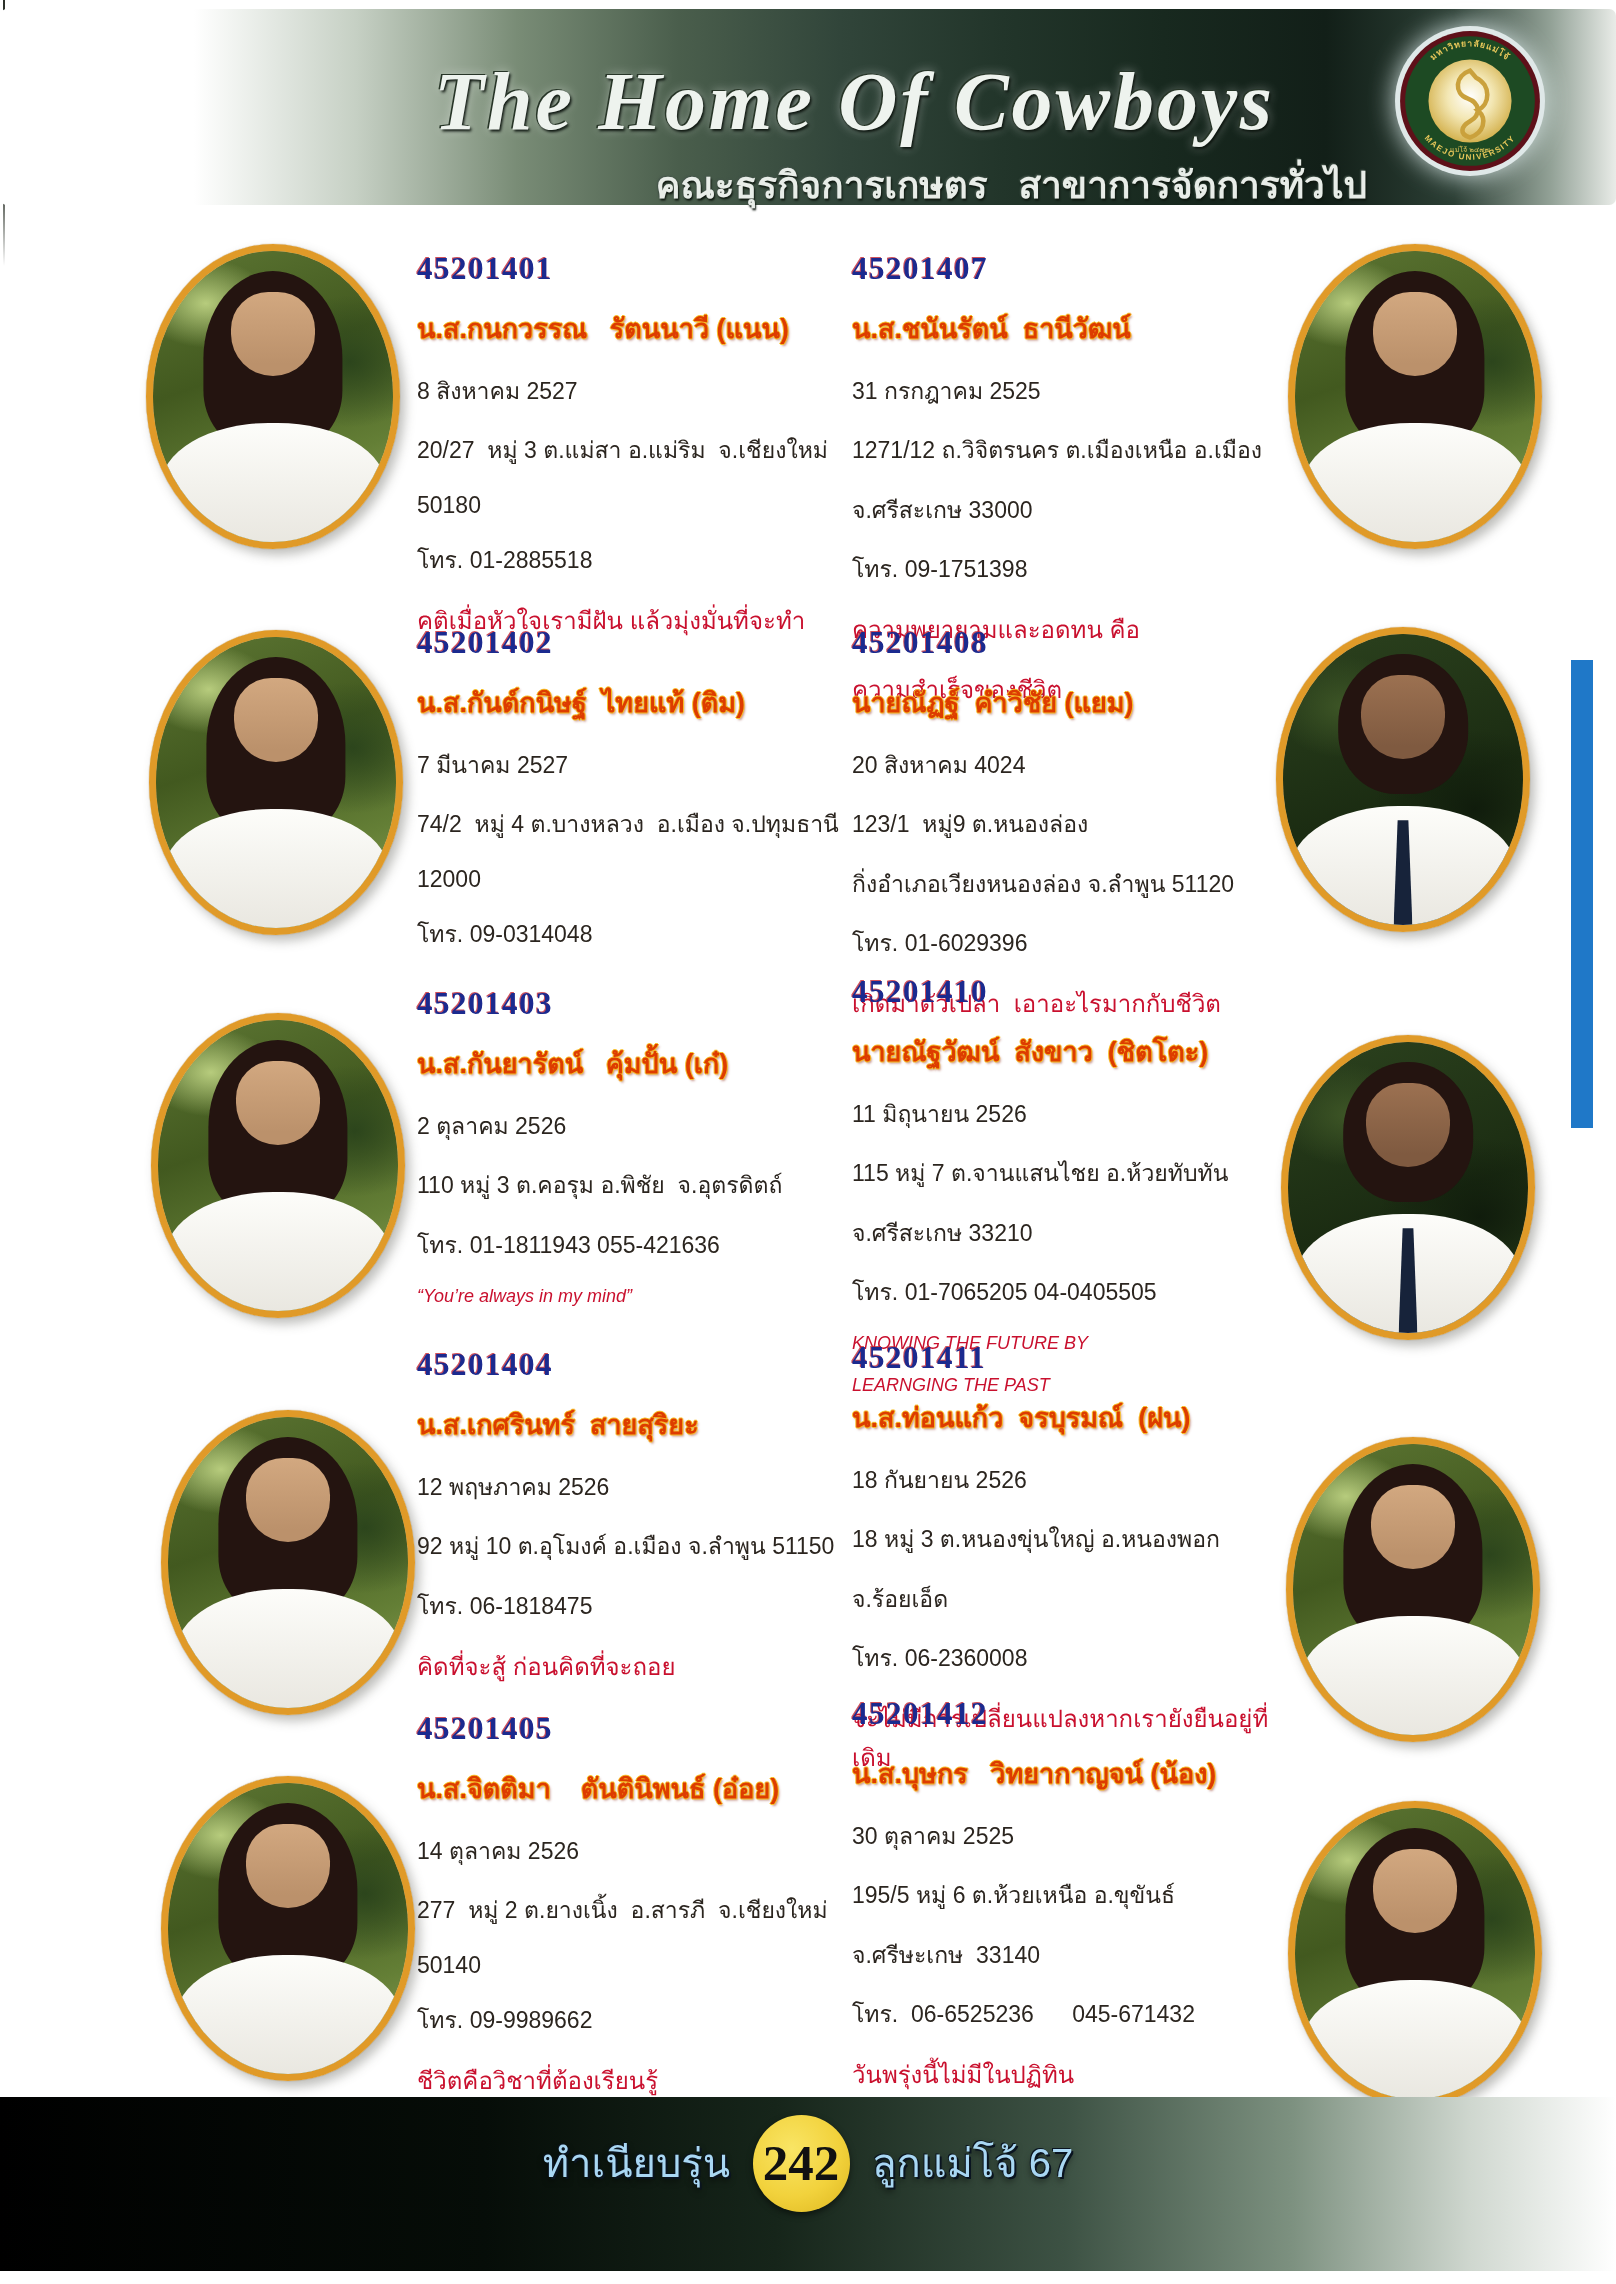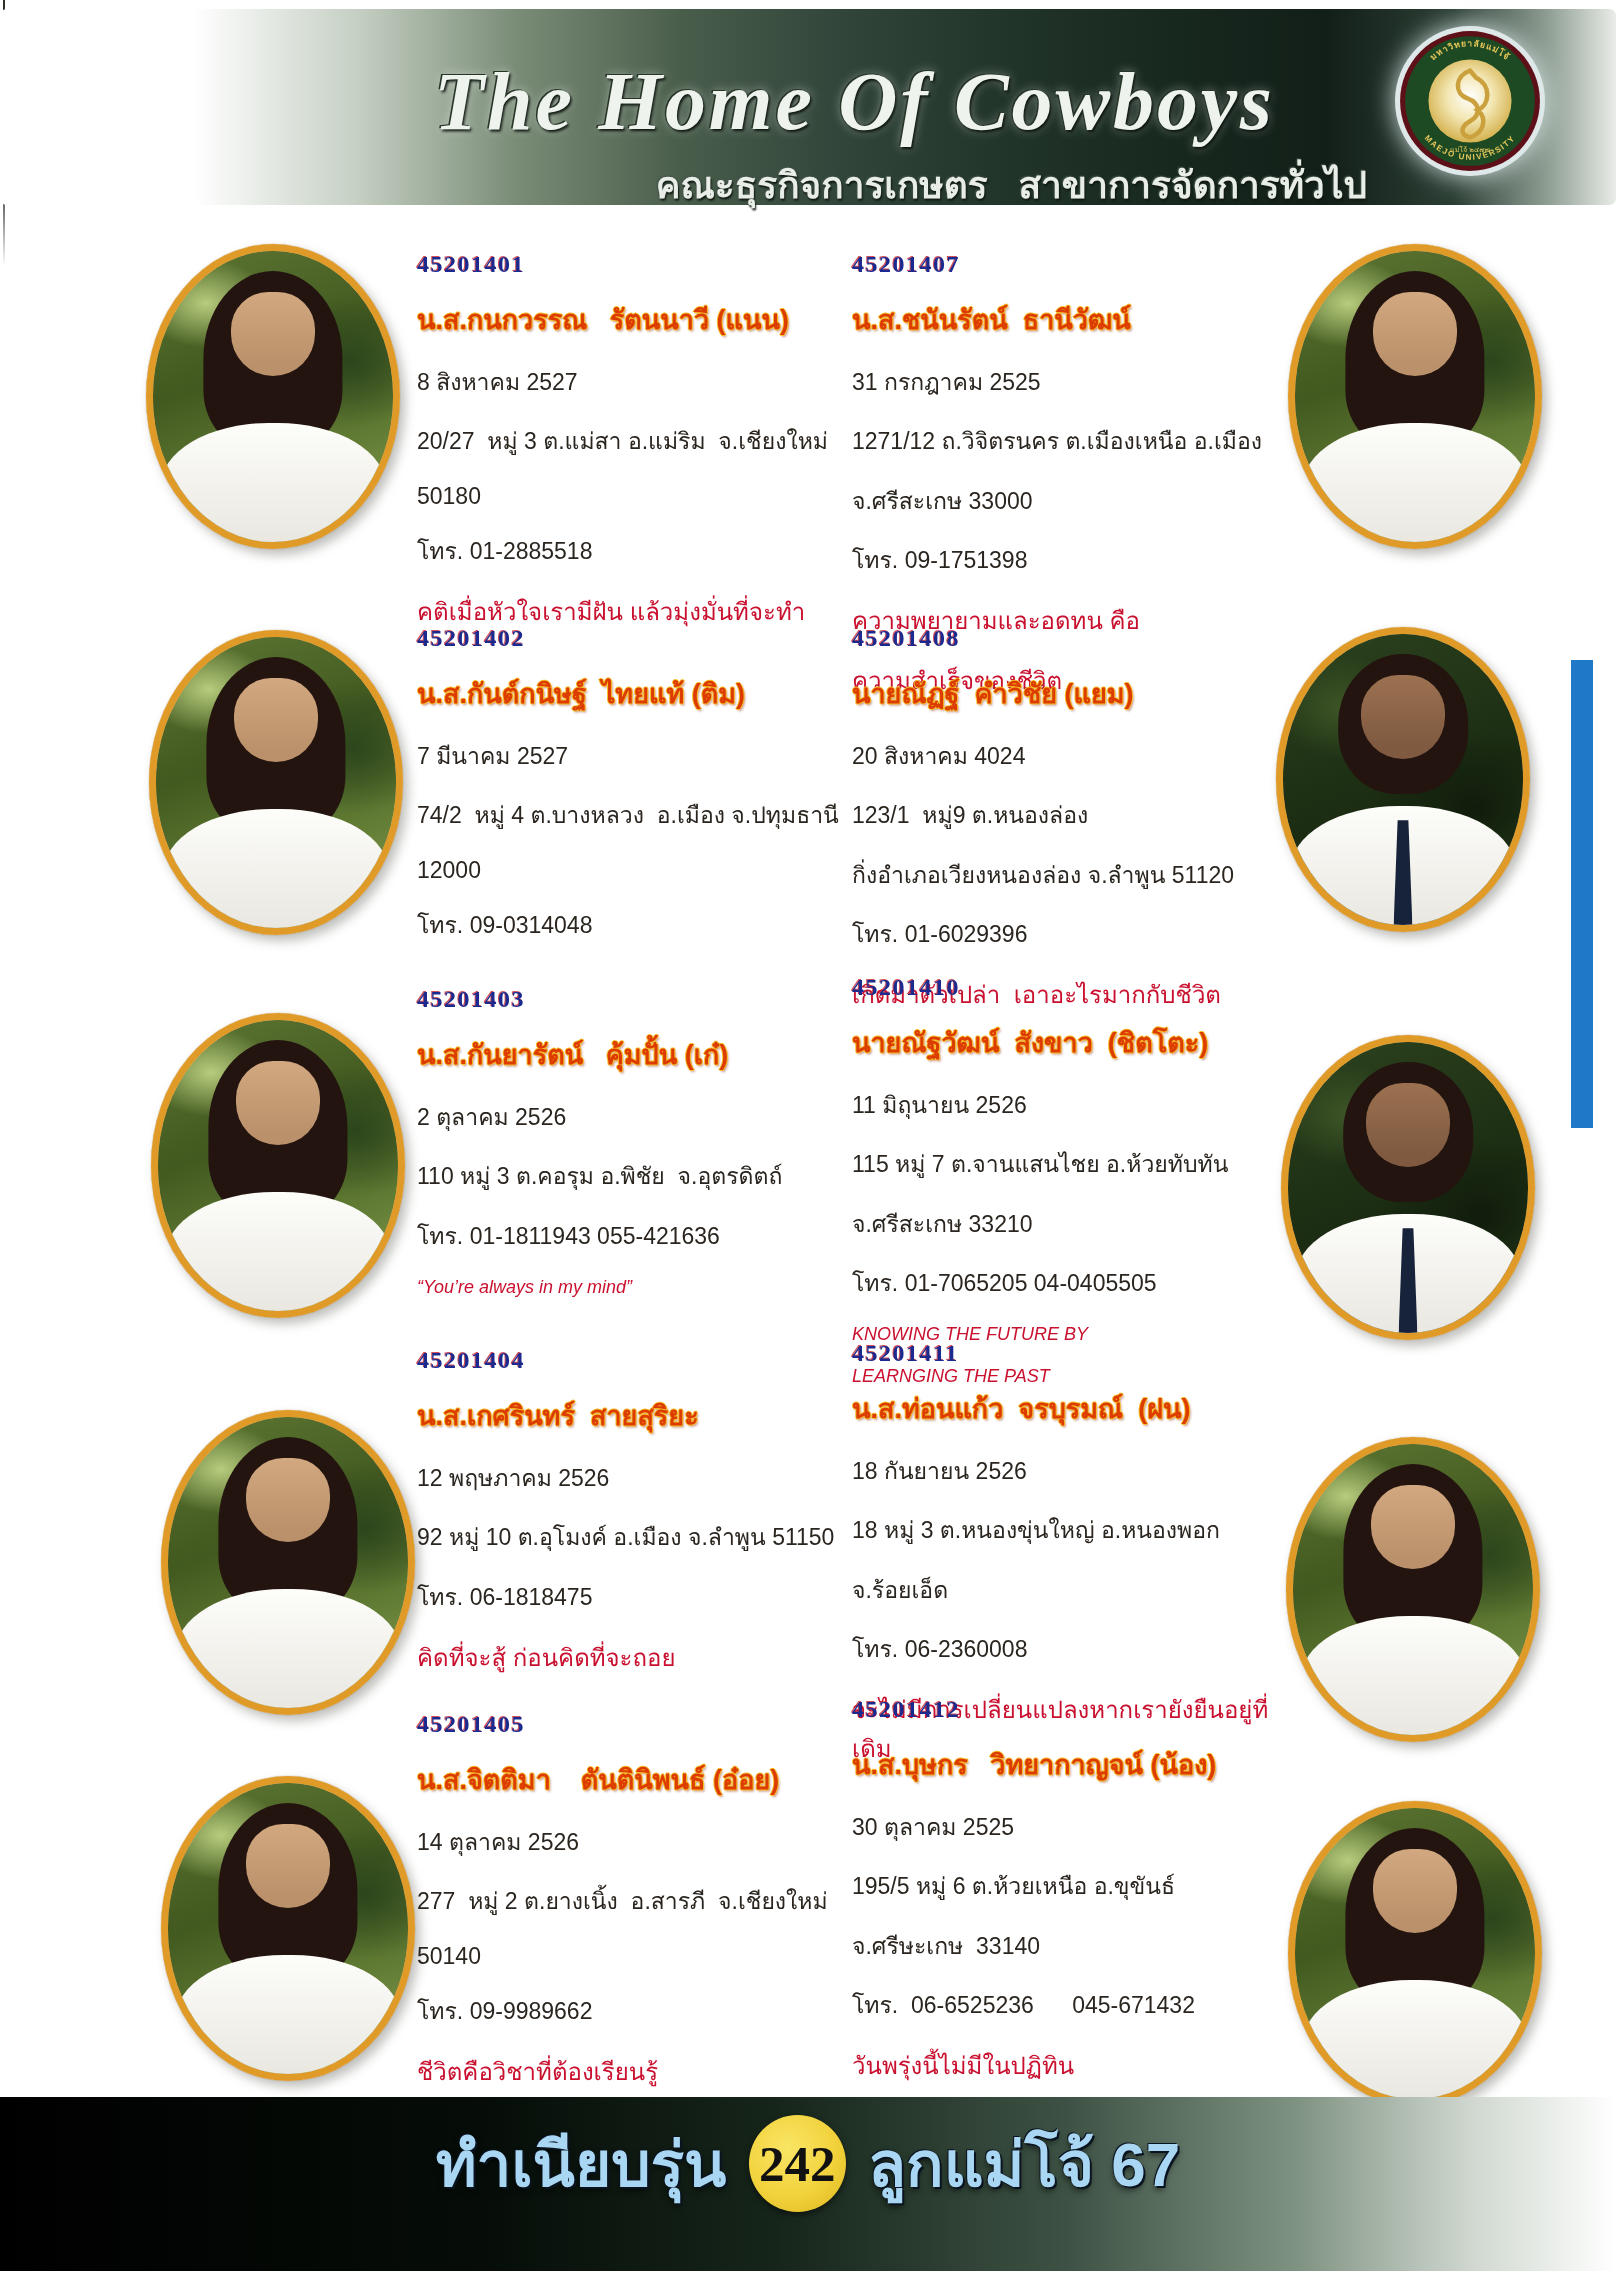--- a/index.html
+++ b/index.html
@@ -40,37 +40,37 @@
         background:linear-gradient(180deg,#d2a880 0%,#bb916b 85%);border-radius:46% 46% 52% 52%;}
   .photo.male .head{background:linear-gradient(180deg,#9c7151 0%,#7f5a40 85%);}
   .shirt{position:absolute;left:50%;bottom:-5%;width:94%;height:46%;transform:translateX(-50%);
         background:linear-gradient(180deg,#fdfdfa 0%,#e9e7e0 90%);border-radius:48% 48% 6% 6%;}
   .tie{display:none;}
   .photo.male .tie{display:block;position:absolute;left:50%;bottom:-2%;width:8%;height:38%;
         transform:translateX(-50%);background:#17233a;
         clip-path:polygon(22% 0,78% 0,100% 100%,0 100%);}
 
   .info{position:absolute;width:439px;}
-  .sid{font-size:24px;font-weight:bold;letter-spacing:1.5px;color:#1b2a8f;margin-bottom:19.5px;
+  .sid{font-size:31px;font-weight:bold;letter-spacing:1.5px;color:#1b2a8f;margin-bottom:19.5px;
        font-family:"Liberation Serif","DejaVu Serif",serif;
        text-shadow:-1px -1.5px 0 rgba(198,38,50,.8);white-space:pre-wrap;}
   .sname{font-size:27px;font-weight:bold;color:#dd3c00;margin-bottom:23.4px;white-space:pre-wrap;
        text-shadow:-1px 0 #f7bf2a,1px 0 #f7bf2a,0 -1px #f7bf2a,0 1px #f7bf2a,1.5px 2px 2.4px rgba(130,25,0,.45);}
   .line{font-size:23px;color:#2b251f;margin-bottom:23.4px;white-space:pre-wrap;}
   .quote{font-size:24px;font-weight:normal;color:#c9102e;margin-bottom:20.5px;white-space:pre-wrap;}
   .quote.en{font-style:italic;font-size:18px;}
 
   
   .side-tab{position:absolute;left:1571px;top:660px;width:22.4px;height:468px;background:#1f78c8;}
   .footer-band{position:absolute;left:0;top:2097px;width:1616px;height:174px;
      background:linear-gradient(90deg,#000000 0%,#060d08 30%,#16251a 48%,#3d5244 66%,
                 #7d9180 80%,#cfd7cf 91%,#ffffff 100%);}
   .footer-inner{position:absolute;left:0;top:17.6px;width:1616px;display:flex;align-items:center;
      justify-content:center;gap:22.4px;}
-  .f-label{font-size:62px;font-weight:bold;color:#a9d7f3;white-space:pre-wrap;
+  .f-label{font-size:40px;font-weight:normal;color:#a9d7f3;white-space:pre-wrap;
      text-shadow:2px 2px 0 #0a1420,-1px -1px 0 #0a1420,0 3.9px 6.8px rgba(0,0,0,.55);}
   .f-circle{width:97px;height:97px;border-radius:50%;
      background:radial-gradient(circle at 40% 35%,#f9e565 0%,#f2d23c 55%,#dcb51e 100%);
      display:flex;align-items:center;justify-content:center;
      box-shadow:0 2.9px 6.8px rgba(0,0,0,.5);}
   .f-num{font-size:51px;font-weight:bold;color:#111;
      font-family:"Liberation Serif","DejaVu Serif",serif;}
 </style>
 </head>
 <body>

